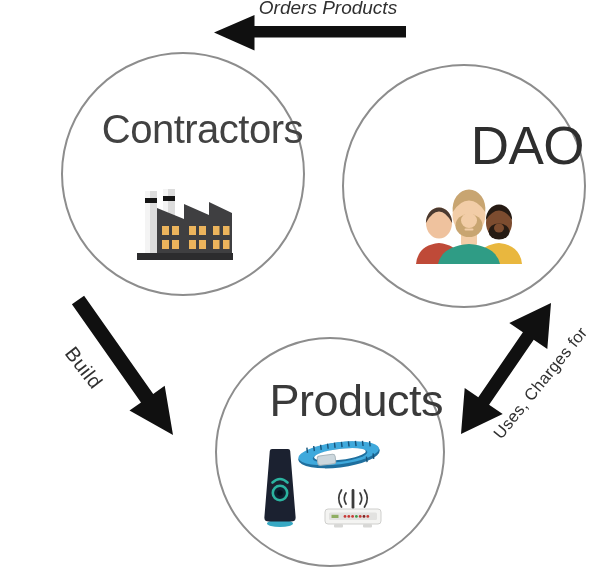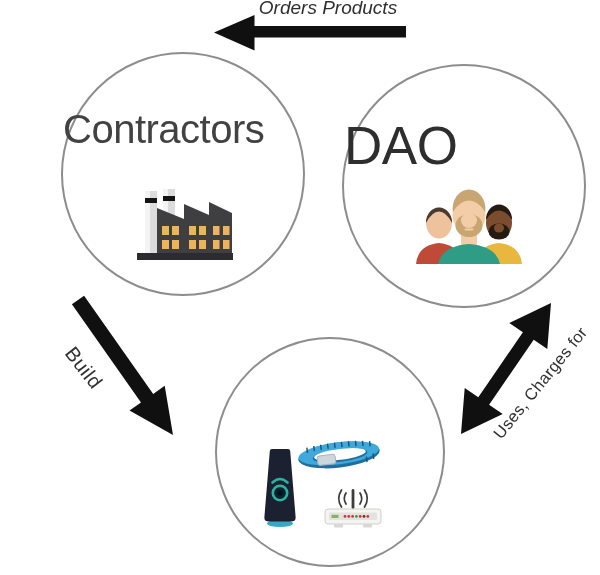--- a/index.html
+++ b/index.html
@@ -12,21 +12,21 @@
 
   .circle {
     position:absolute; border:2px solid #8d8d8d; border-radius:50%;
     background:#ffffff; box-sizing:border-box;
   }
   .contractors-circle { left:28px;  top:52px;  width:244px; height:244px; }
   .dao-circle         { left:309px; top:64px;  width:244px; height:244px; }
   .products-circle    { left:182px; top:337px; width:230px; height:230px; }
 
   .node-label {
-    position:absolute; left:0; width:100%; text-align:left;
+    position:absolute; left:0; width:100%; text-align:right;
     font-weight:300; letter-spacing:-0.5px; line-height:1.15; color:#424242;
     white-space:nowrap;
   }
   .contractors-label { top:52px; font-size:40px; }
   .dao-label         { top:50px; font-size:53px; color:#2e2e2e; }
   .products-label    { top:36px; font-size:45px; color:#3a3a3a; }
 
   .edge-label { position:absolute; color:#303030; white-space:nowrap; }
   .orders-label {
     left:205px; top:-3px; width:180px; text-align:center;
@@ -114,20 +114,21 @@
         <ellipse cx="57" cy="31" rx="16.5" ry="19.5" fill="#f2cda7"></ellipse>
         <path d="M40.8,28 A16.4,19.5 0 1 1 73.2,28 Q66,16.5 57,16.5 Q48,16.5 40.8,28 Z" fill="#c8a571"></path>
         <ellipse cx="57" cy="41.5" rx="13.5" ry="11.5" fill="#c8a571"></ellipse>
         <ellipse cx="57" cy="36.5" rx="8" ry="7.5" fill="#f2cda7"></ellipse>
         <rect x="52.5" y="44.5" width="9" height="2" rx="1" fill="#f2cda7"></rect>
       </g>
     </svg>
   </div>
 
   <div class="circle products-circle">
+    <div class="node-label products-label">Products</div>
 
     <svg class="icon speaker-icon-svg" width="36" height="80" viewBox="0 0 36 80">
       <ellipse cx="18" cy="74.5" rx="13" ry="3.5" fill="#38a9c4"></ellipse>
       <path d="M10,0 L26,0 Q28,0 28.2,2 L33.6,68 Q34,72.5 29,72.5 L7,72.5 Q2,72.5 2.4,68 L7.8,2 Q8,0 10,0 Z" fill="#1b2130"></path>
       <path d="M10.5,33.5 Q18,26.5 25.5,33.5" stroke="#2bb3a0" stroke-width="2.6" fill="none" stroke-linecap="round"></path>
       <circle cx="18" cy="44" r="7.2" fill="#0d2030" stroke="#2bb3a0" stroke-width="2.6"></circle>
       <circle cx="18" cy="44" r="2.8" fill="#04111d"></circle>
     </svg>
 
     <svg class="icon band-icon-svg" width="86" height="30" viewBox="0 0 86 30">

